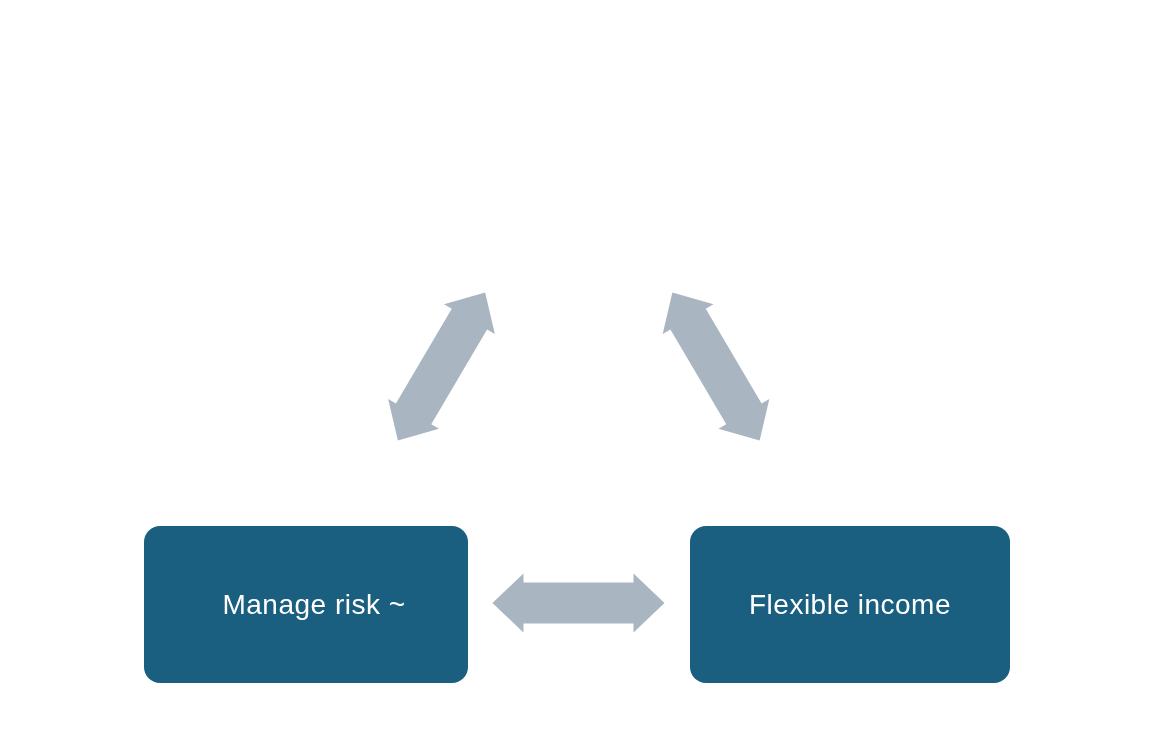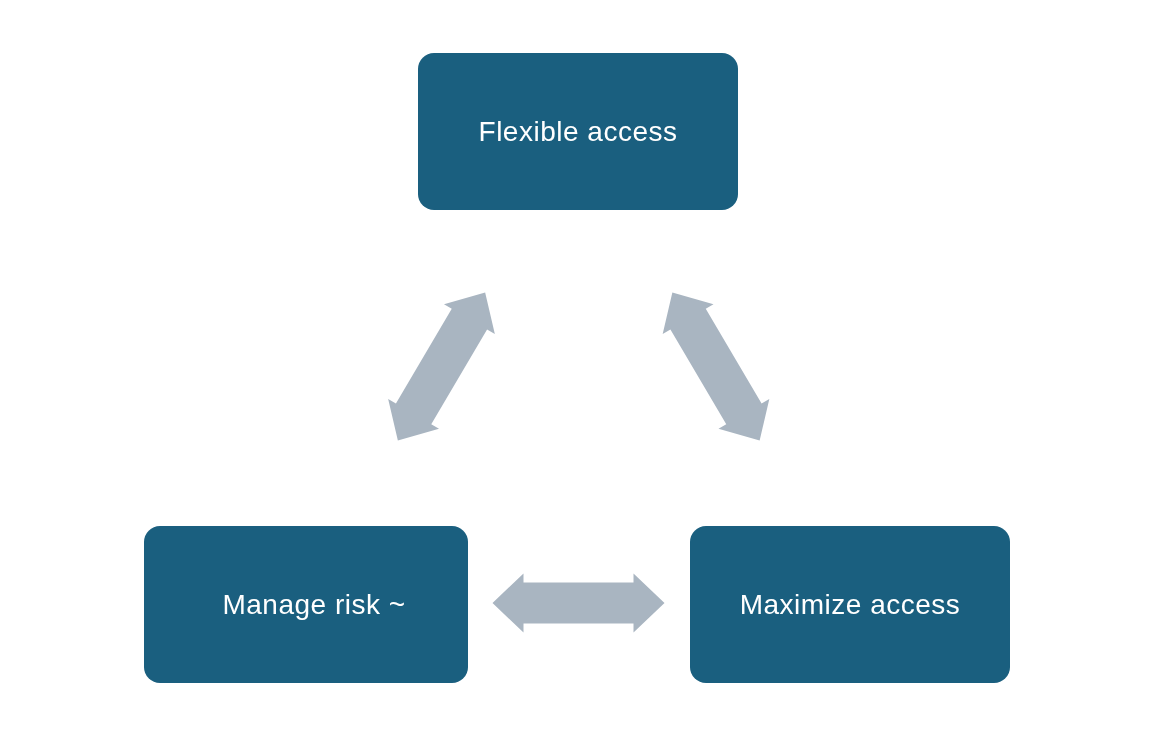--- a/index.html
+++ b/index.html
@@ -63,25 +63,22 @@
 
     <g transform="translate(716 366.5) rotate(59.5)">
       <polygon class="arrow-shape" points="-86,0 -55,-29.5 -55,-20.5 55,-20.5 55,-29.5 86,0 55,29.5 55,20.5 -55,20.5 -55,29.5"></polygon>
     </g>
 
     <g transform="translate(578.5 603)">
       <polygon class="arrow-shape" points="-86,0 -55,-29.5 -55,-20.5 55,-20.5 55,-29.5 86,0 55,29.5 55,20.5 -55,20.5 -55,29.5"></polygon>
     </g>
   </svg>
 
-  <div class="node node-top">
-    <span class="node-label">Flexible access</span>
-  </div>
 
   <div class="node node-left">
     <span class="node-label">Manage risk ~</span>
   </div>
 
   <div class="node node-right">
-    <span class="node-label">Maximize access</span>
+    <span class="node-label">Flexible income</span>
   </div>
 
 </div>
 
 </body></html>

